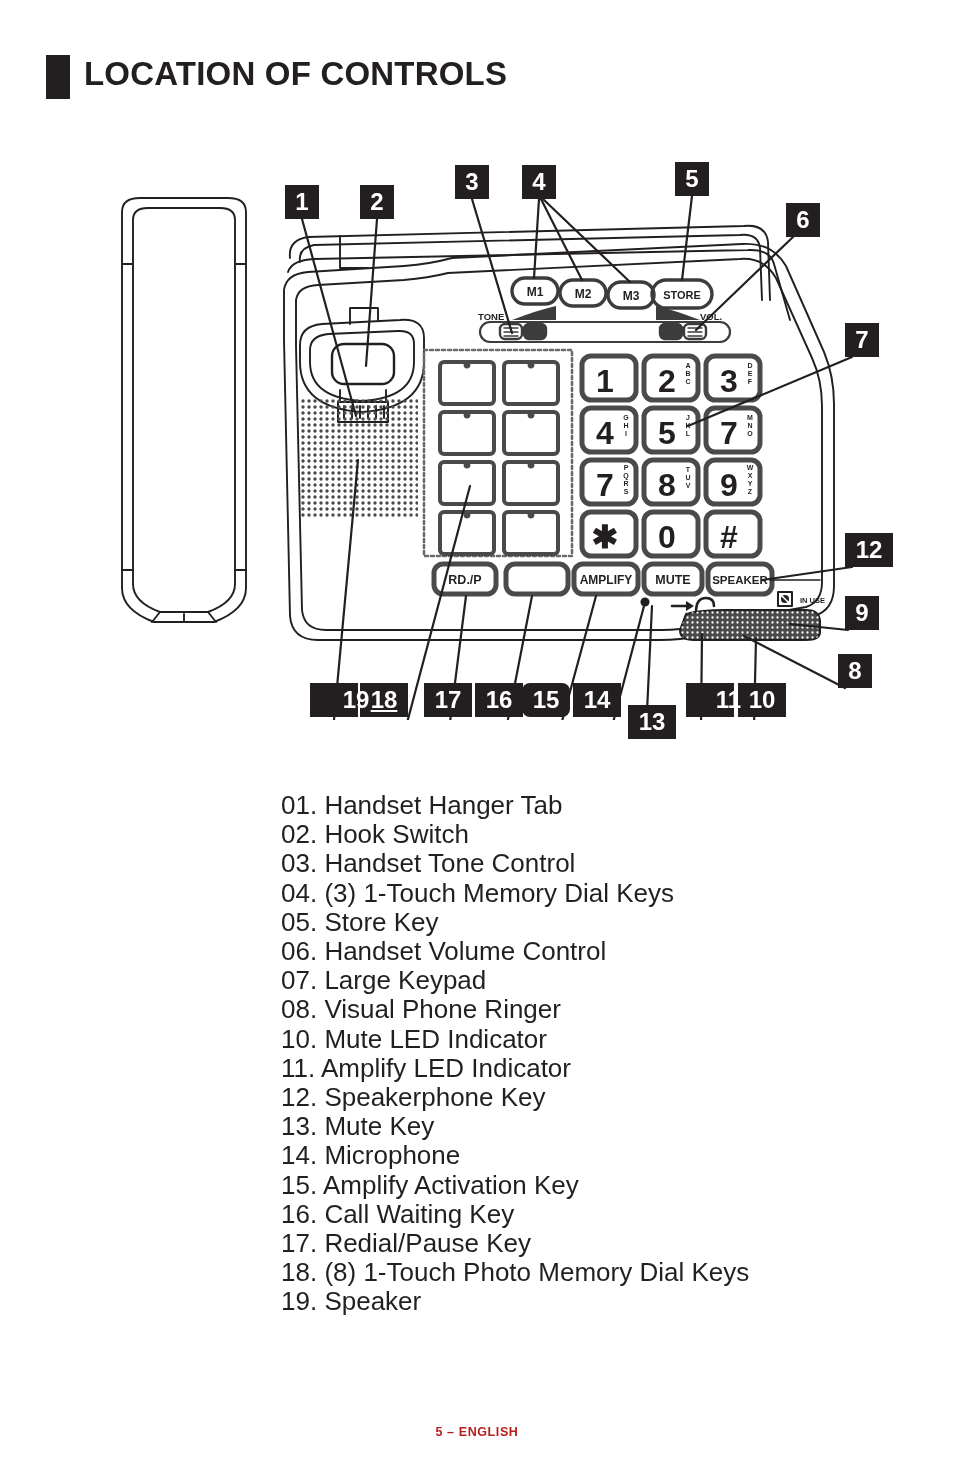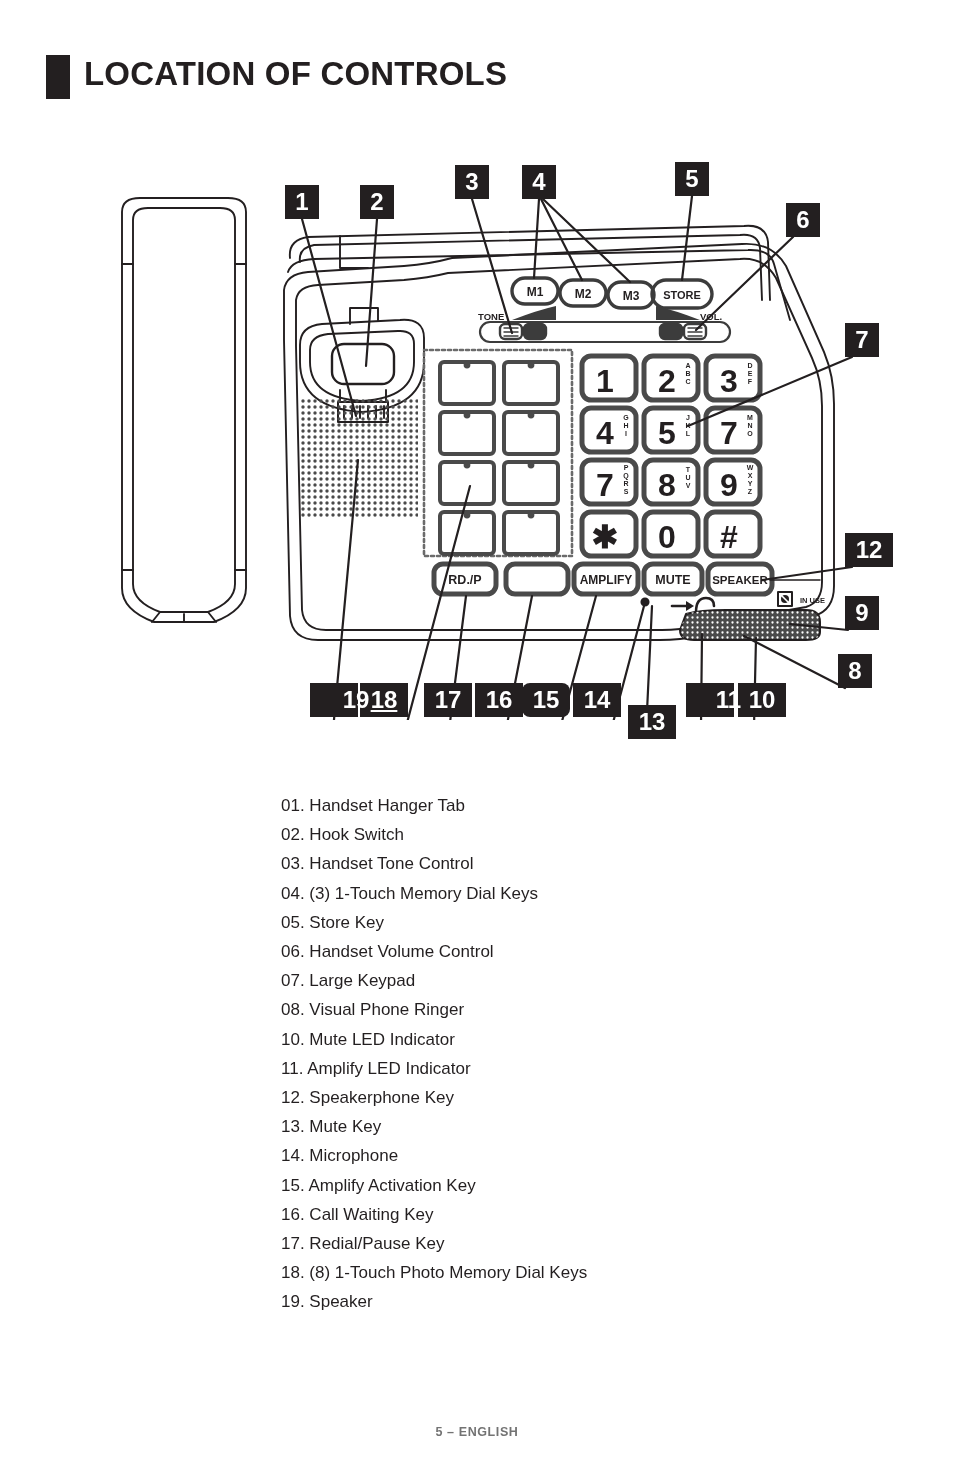--- a/index.html
+++ b/index.html
@@ -56,38 +56,38 @@
   }
   .callout.wide { width: 48px; }
 
   
   .controls-list {
     position: absolute;
     left: 281px; top: 791px;
     width: 600px;
   }
   .list-item {
-    font-size: 17px;
+    font-size: 26px;
     line-height: 29.2px;
     color: #231f20;
     white-space: nowrap;
   }
   .list-num { }
   .list-label { }
 
   
   .footer {
     position: absolute;
     left: 0; top: 1425px;
     width: 954px;
     text-align: center;
     font-size: 12.5px;
     font-weight: bold;
     letter-spacing: 0.6px;
-    color: #737373;
+    color: #b91c1c;
   }
 </style>
 </head>
 <body>
 
 <div class="header">
   <div class="header-bullet"></div>
   <div class="header-title">LOCATION OF CONTROLS</div>
 </div>
 

